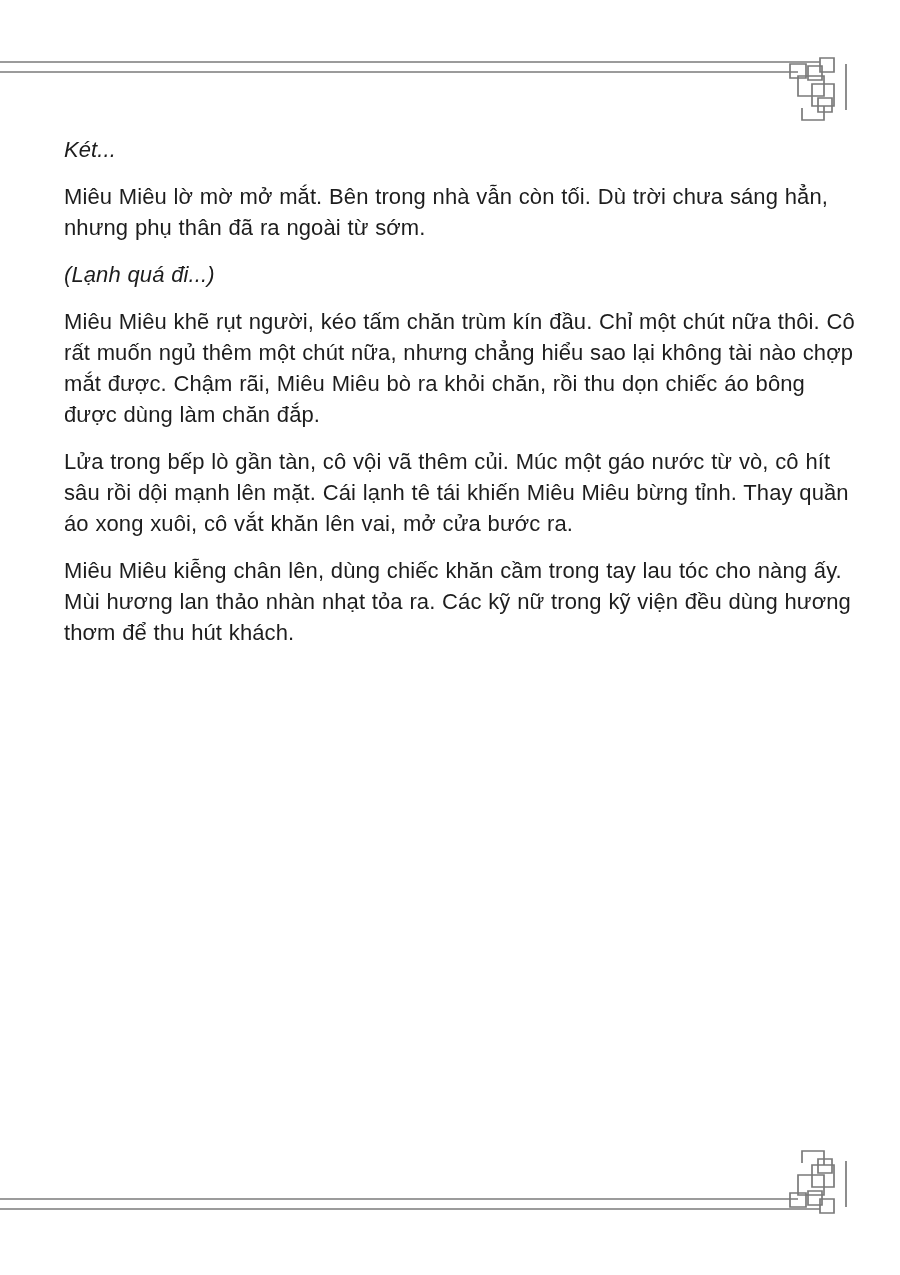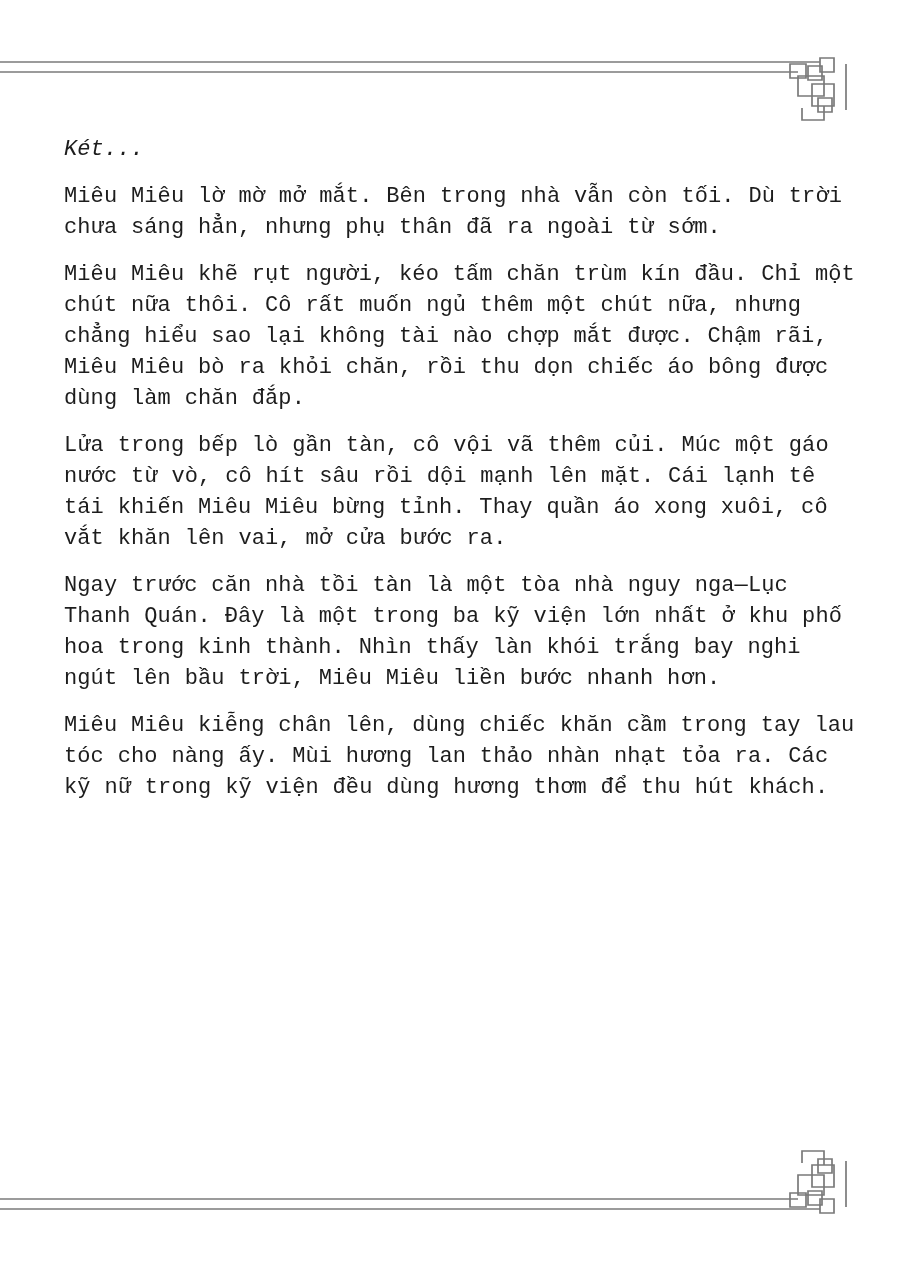--- a/index.html
+++ b/index.html
@@ -30,21 +30,20 @@
     position:absolute;
     top:134px;left:64px;width:795px;
   }
   .para{
     margin:0 0 16px 0;
     font-size:22px;
     line-height:31px;
     color:var(--text-color);
     letter-spacing:0.1px;
     word-spacing:0.5px;
-    font-family:Liberation Mono, monospace;
   }
   .para.italic{font-style:italic;}
 </style>
 </head>
 <body>
 
 <div class="page">
 
   <div class="border-assembly top">
     <svg viewBox="0 0 900 78">
@@ -64,23 +63,23 @@
           <path d="M824,52 V66 H802 V54"></path>
         </g>
       </defs>
       <use href="#fret"></use>
     </svg>
   </div>
 
   <div class="text-block">
       <p class="para italic">Két...</p>
       <p class="para">Miêu Miêu lờ mờ mở mắt. Bên trong nhà vẫn còn tối. Dù trời chưa sáng hẳn, nhưng phụ thân đã ra ngoài từ sớm.</p>
+      <p class="para italic">(Lạnh quá đi...)</p>
       <p class="para">Miêu Miêu khẽ rụt người, kéo tấm chăn trùm kín đầu. Chỉ một chút nữa thôi. Cô rất muốn ngủ thêm một chút nữa, nhưng chẳng hiểu sao lại không tài nào chợp mắt được. Chậm rãi, Miêu Miêu bò ra khỏi chăn, rồi thu dọn chiếc áo bông được dùng làm chăn đắp.</p>
       <p class="para">Lửa trong bếp lò gần tàn, cô vội vã thêm củi. Múc một gáo nước từ vò, cô hít sâu rồi dội mạnh lên mặt. Cái lạnh tê tái khiến Miêu Miêu bừng tỉnh. Thay quần áo xong xuôi, cô vắt khăn lên vai, mở cửa bước ra.</p>
-      <p class="para">Ngay trước căn nhà tồi tàn là một tòa nhà nguy nga—Lục Thanh Quán. Đây là một trong ba kỹ viện lớn nhất ở khu phố hoa trong kinh thành. Nhìn thấy làn khói trắng bay nghi ngút lên bầu trời, Miêu Miêu liền bước nhanh hơn.</p>
       <p class="para">Miêu Miêu kiễng chân lên, dùng chiếc khăn cầm trong tay lau tóc cho nàng ấy. Mùi hương lan thảo nhàn nhạt tỏa ra. Các kỹ nữ trong kỹ viện đều dùng hương thơm để thu hút khách.</p>
     </div>
 
   <div class="border-assembly bottom">
     <svg viewBox="0 0 900 78">
       <use href="#fret"></use>
     </svg>
   </div>
 
 </div>

